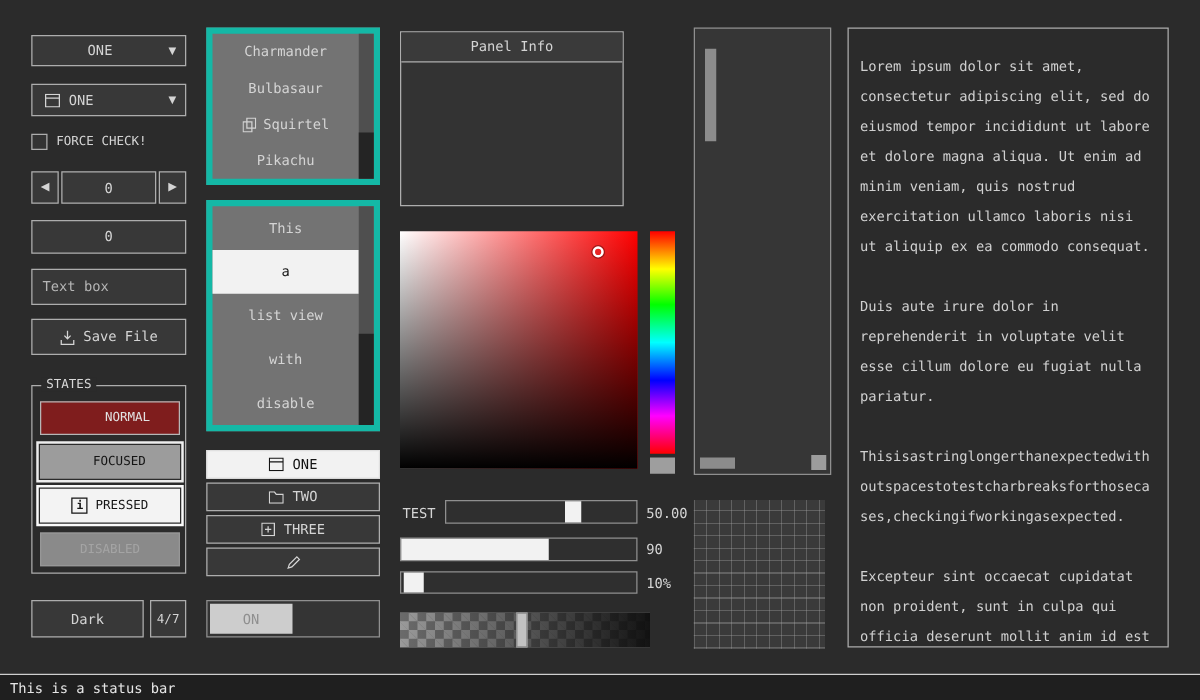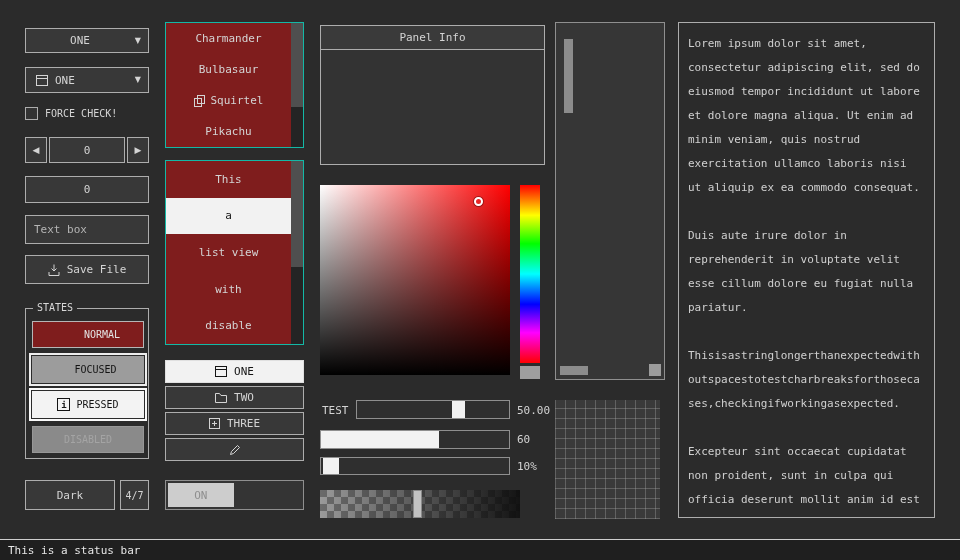--- a/index.html
+++ b/index.html
@@ -35,21 +35,21 @@
   .group { border:1px solid #adadad; }
   .group-title { position:absolute; top:-7px; left:7px; background:#2b2b2b; padding:0 4px; font-size:10px; color:#d8d8d8; }
   .state-btn { position:absolute; left:6px; width:112px; height:27px; display:flex; align-items:center; justify-content:center; gap:6px; font-size:10px; }
   .state-normal  { background:#7f1d1d; border:1px solid #b6b6b6; color:#e2e2e2;padding-left:28px; }
   .state-focused { background:#9c9c9c; color:#141414; outline:2px solid #ededed; outline-offset:1px; }
   .state-pressed { background:#f3f3f3; color:#141414; outline:2px solid #fafafa; outline-offset:1px; }
   .state-disabled{ background:#8a8a8a; border:1px solid #979797; color:#a4a4a4; }
   .info-icon { width:13px; height:13px; border:1px solid currentColor; display:inline-flex; align-items:center; justify-content:center; font-size:9px; font-weight:bold; }
 
   
-  .listview { border:1px solid #14b8a6; background:#7f1d1d; display:flex; flex-direction:column; position:absolute; }
+  .listview { border:5px solid #14b8a6; background:#737373; display:flex; flex-direction:column; position:absolute; }
   .listview .items { flex:1; display:flex; flex-direction:column; margin-right:12px; }
   .list-item { flex:1; display:flex; align-items:center; justify-content:center; gap:6px; cursor:pointer; }
   .list-item.selected { background:#f2f2f2; color:#141414; }
   .vscroll { position:absolute; right:0; top:0; bottom:0; width:12px; background:#4f4f4f; }
   .vscroll .thumb { position:absolute; left:0; right:0; bottom:0; background:#242424; }
 
   
   .btn { display:flex; align-items:center; justify-content:center; gap:7px; cursor:pointer; }
   .btn.selected { background:#f2f2f2; color:#141414; border-color:#e0e0e0; }
 
@@ -96,21 +96,21 @@
   .scrollpanel .hthumb { position:absolute; left:4px; bottom:4px; width:28px; height:9px; background:#8c8c8c; }
   .scrollpanel .corner { position:absolute; right:3px; bottom:3px; width:12px; height:12px; background:#9c9c9c; }
   .gridpanel {
     background-color:#3a3a3a;
     background-image:
       repeating-linear-gradient(0deg,  rgba(170,170,170,0.35) 0 1px, transparent 1px 10px),
       repeating-linear-gradient(90deg, rgba(170,170,170,0.35) 0 1px, transparent 1px 10px);
   }
 
   
-  .textpanel { border:1px solid #adadad; padding:9px 9px; overflow:hidden; }
+  .textpanel { border:1px solid #adadad; padding:19px 9px; overflow:hidden; }
   .textpanel p { line-height:24px; font-size:11px; color:#d0d0d0; margin-bottom:24px; overflow-wrap:anywhere; word-break:break-word; }
 
   
   .statusbar { left:0; top:539px; width:960px; height:21px; background:#1f1f1f; border-top:1px solid #cfcfcf; display:flex; align-items:center; padding-left:8px; color:#e6e6e6; }
 </style>
 </head>
 <body>
 
 <div id="app">
 
@@ -273,42 +273,42 @@
         </svg>
     </span>
   </div>
 
   <div class="abs toggle" style="left:165px; top:480px; width:139px; height:30px;">
     <div class="toggle-knob">
       <span>ON</span>
     </div>
   </div>
 
-  <div class="abs panel" style="left:320px; top:25px; width:225px; height:140px;">
+  <div class="abs panel" style="left:320px; top:25px; width:179px; height:140px;">
     <div class="panel-titlebar">
       <span>Panel Info</span>
     </div>
   </div>
 
   <div class="abs sv-square" style="left:320px; top:185px; width:190px; height:190px;">
     <div class="sv-cursor" style="left:154px; top:12px;"></div>
   </div>
   <div class="abs hue-bar" style="left:520px; top:185px; width:20px; height:178px;"></div>
   <div class="abs hue-handle" style="left:520px; top:366px; width:20px; height:13px;"></div>
 
   <span class="abs" style="left:322px; top:404px;">TEST</span>
   <div class="slider-track" style="left:356px; top:400px; width:154px; height:19px;">
     <div class="slider-handle" style="left:95px; width:13px;"></div>
   </div>
   <span class="slider-value" style="left:517px; top:404px;">50.00</span>
 
   <div class="slider-track" style="left:320px; top:430px; width:190px; height:19px;">
     <div class="slider-fill" style="width:63%;"></div>
   </div>
-  <span class="slider-value" style="left:517px; top:433px;">60</span>
+  <span class="slider-value" style="left:517px; top:433px;">90</span>
 
   <div class="slider-track" style="left:320px; top:457px; width:190px; height:18px;">
     <div class="slider-handle" style="left:2px; width:16px;"></div>
   </div>
   <span class="slider-value" style="left:517px; top:460px;">10%</span>
 
   <div class="alpha-track" style="left:320px; top:490px; width:200px; height:28px;">
     <div class="alpha-handle" style="left:93px;"></div>
   </div>
 

